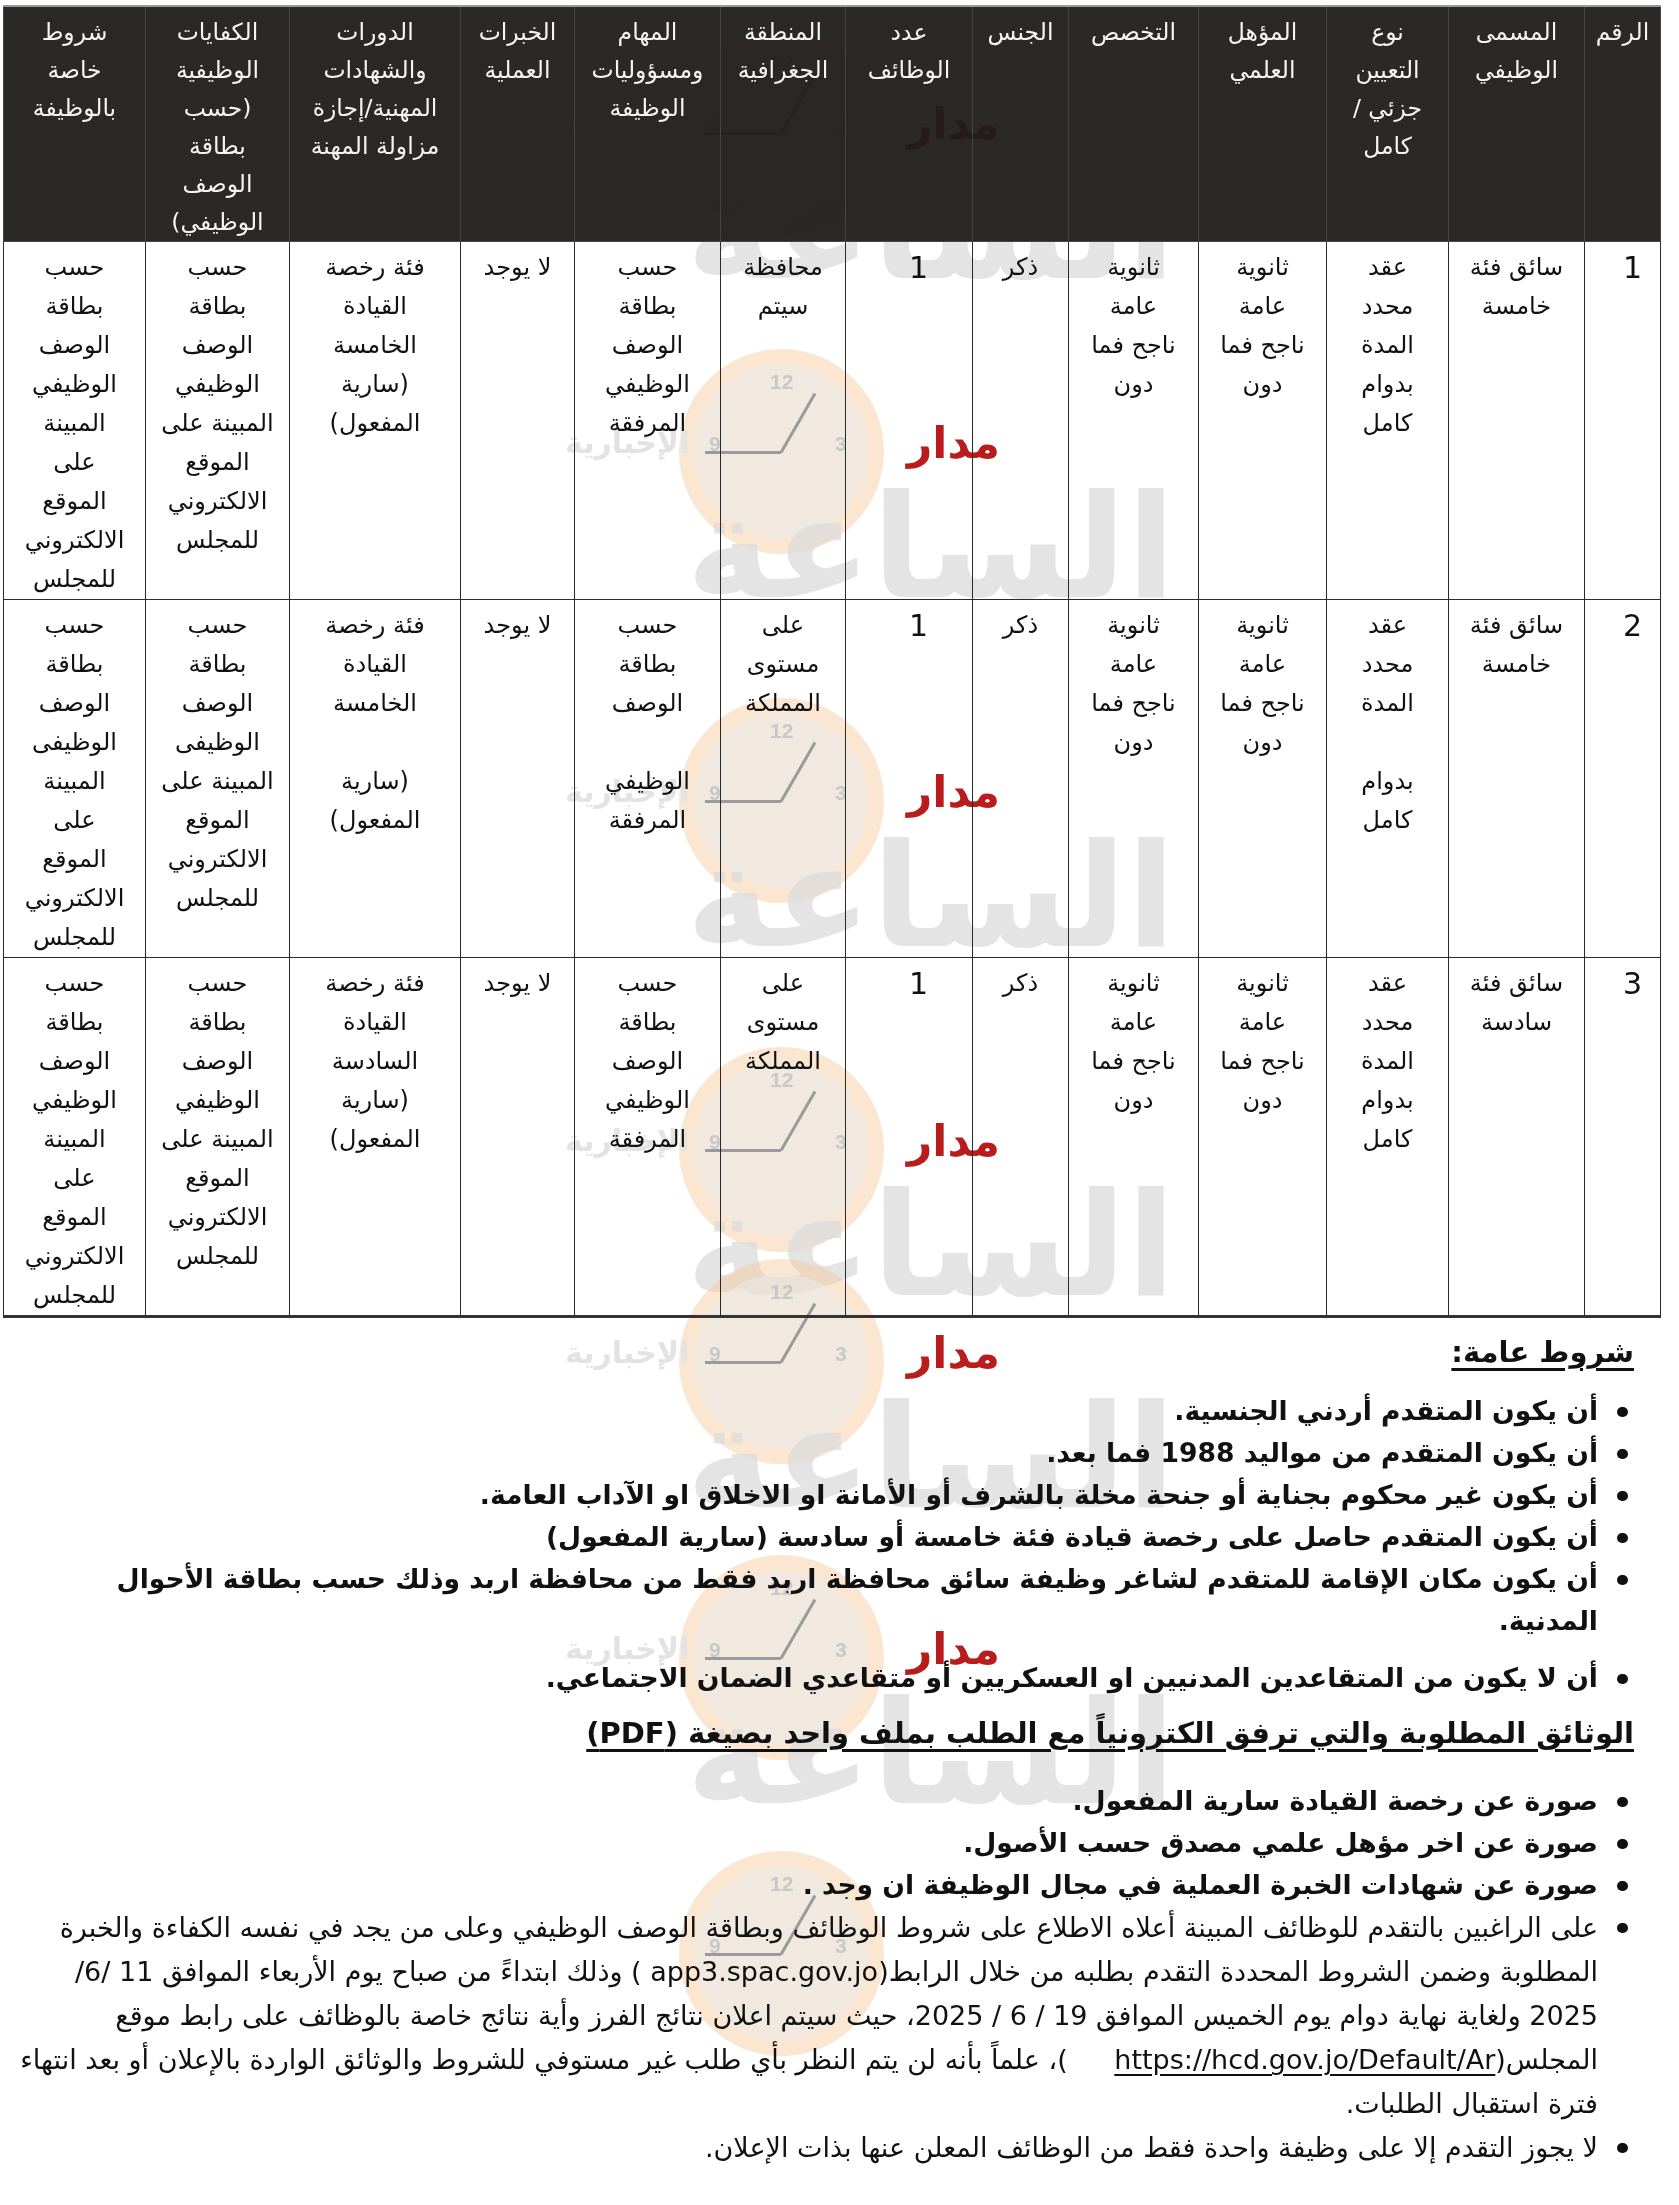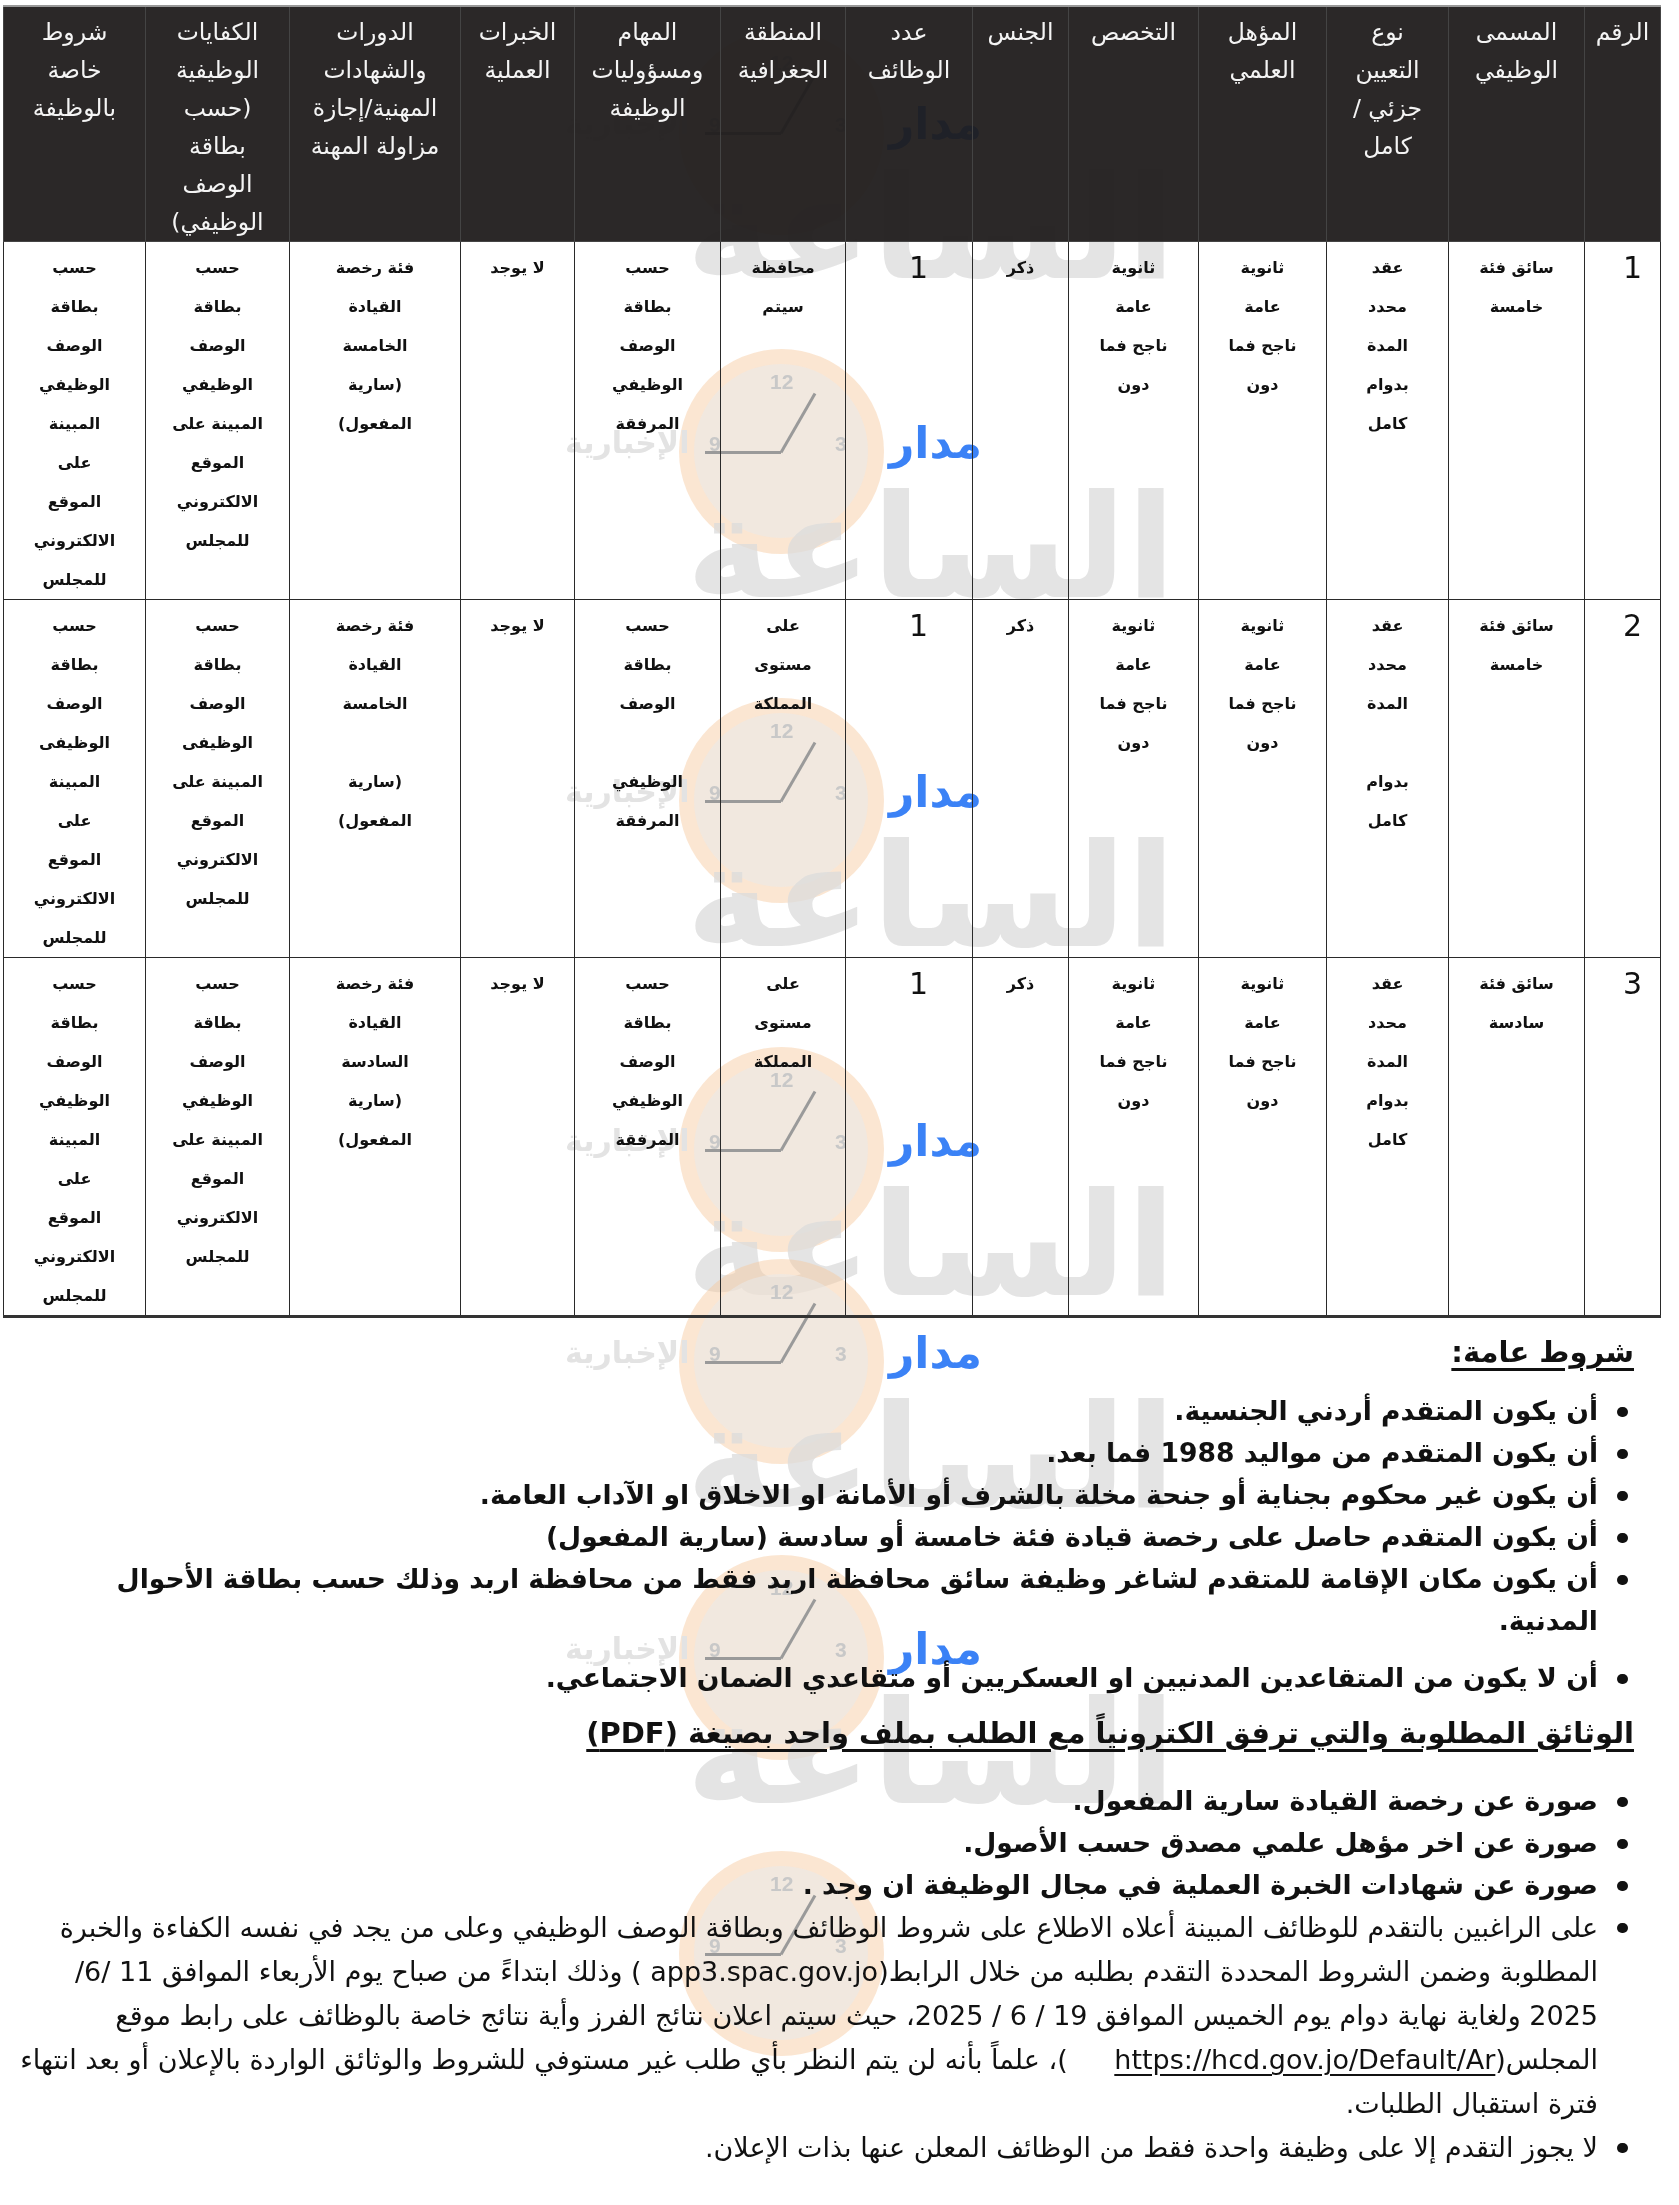--- a/index.html
+++ b/index.html
@@ -10,38 +10,38 @@
   }
   .page { position: absolute; inset: 0; direction: rtl; }
 
   
   .wm { position: absolute; pointer-events: none; z-index: 1; }
   .wm .ring { position: absolute; border-radius: 50%; }
   .wm .outer { width: 205px; height: 205px; left: 0; top: 0; background: #f6c79c; opacity: .45; }
   .wm .face { width: 174px; height: 174px; left: 15px; top: 15px; background: #e9e9e9; opacity: .55; }
   .wm .num { position: absolute; font: bold 21px "Liberation Sans", sans-serif; color: #c8c8c8; direction: ltr; }
   .wm .hand { position: absolute; left: 102px; top: 102px; background: #9a9a9a; transform-origin: 0 50%; height: 3px; }
-  .wm .brand-small { position: absolute; left: 210px; top: 68px; font: bold 44px "DejaVu Sans", sans-serif; color: #3b82f6; direction: rtl; }
+  .wm .brand-small { position: absolute; left: 228px; top: 68px; font: bold 44px "DejaVu Sans", sans-serif; color: #b91c1c; direction: rtl; }
   .wm .brand-big { position: absolute; left: 7px; top: 114px; font: bold 144px "DejaVu Sans", sans-serif; color: #dcdcdc; opacity: .75; letter-spacing: -4.6px; direction: rtl; }
   .wm .brand-tag { position: absolute; left: -114px; top: 76px; font: bold 30px "DejaVu Sans", sans-serif; color: #e3e3e3; }
 
   
   table.jobs {
     position: absolute; left: 3px; top: 4.6px; width: 1657px;
     border-collapse: collapse; table-layout: fixed; direction: rtl; z-index: 2;
   }
   table.jobs th, table.jobs td {
     border: 1.5px solid #2a2a2a; vertical-align: top; text-align: center;
     padding: 6px 4.6px 0 4.6px; white-space: pre-line; line-height: 39px;
   }
   table.jobs thead th {
     background: rgba(30,27,27,0.94); color: #f4f4f4; font-weight: normal; font-size: 23.5px;
     height: 228px; line-height: 38px; border-color: #444; border-top: 2.3px solid #999;
   }
-  table.jobs tbody td { font-size: 16px; font-weight: bold; height: 345px; background: transparent; }
+  table.jobs tbody td { font-size: 24px; font-weight: normal; height: 345px; background: transparent; }
   table.jobs tbody td.num { font-weight: normal; font-size: 30px; text-align: right; padding-right: 18px; }
   table.jobs tbody td.count { font-weight: normal; font-size: 30px; text-align: right; padding-right: 44px; }
   table.jobs tbody tr:last-child td { border-bottom: 3px solid #333; }
 
   
   .section { position: absolute; right: 46px; z-index: 2; direction: rtl; }
   .sec-title {
     font-size: 29px; font-weight: bold; text-decoration: underline;
     text-underline-offset: 6px; text-decoration-thickness: 3px;
   }

